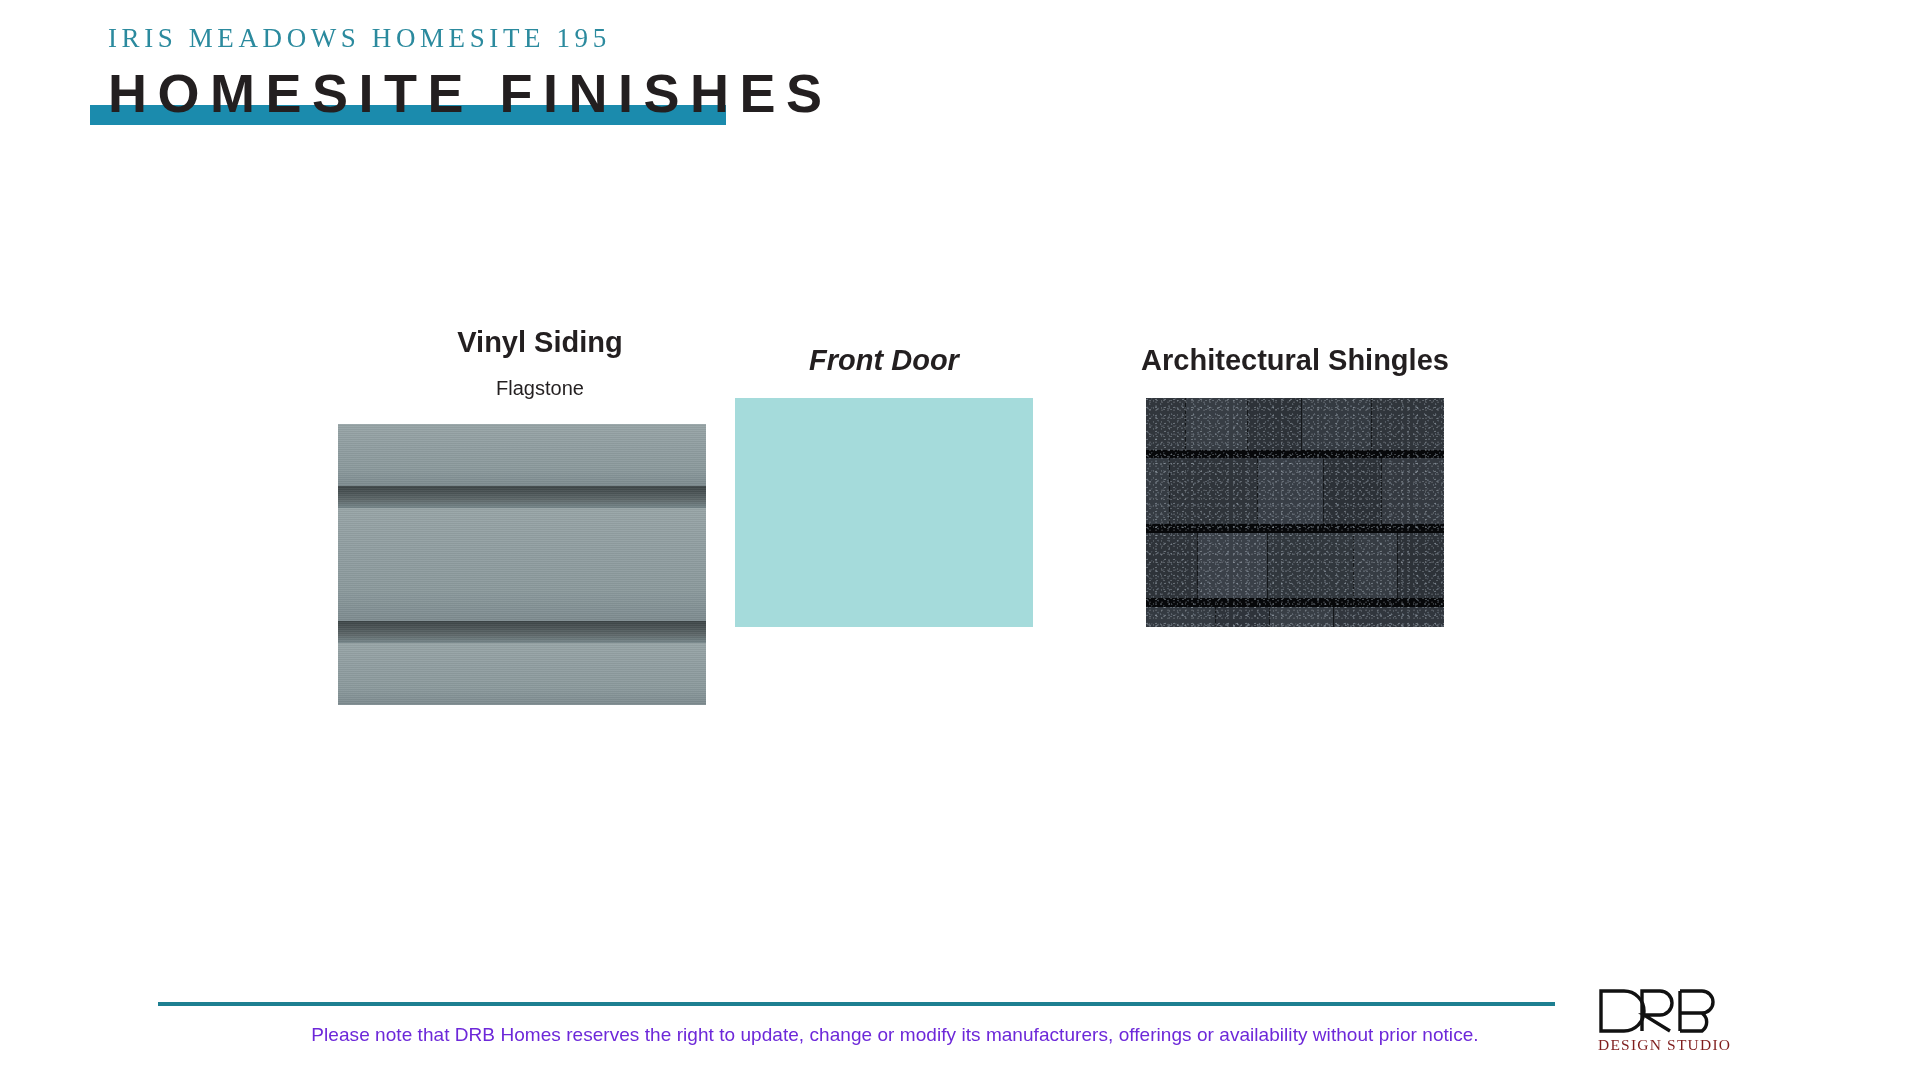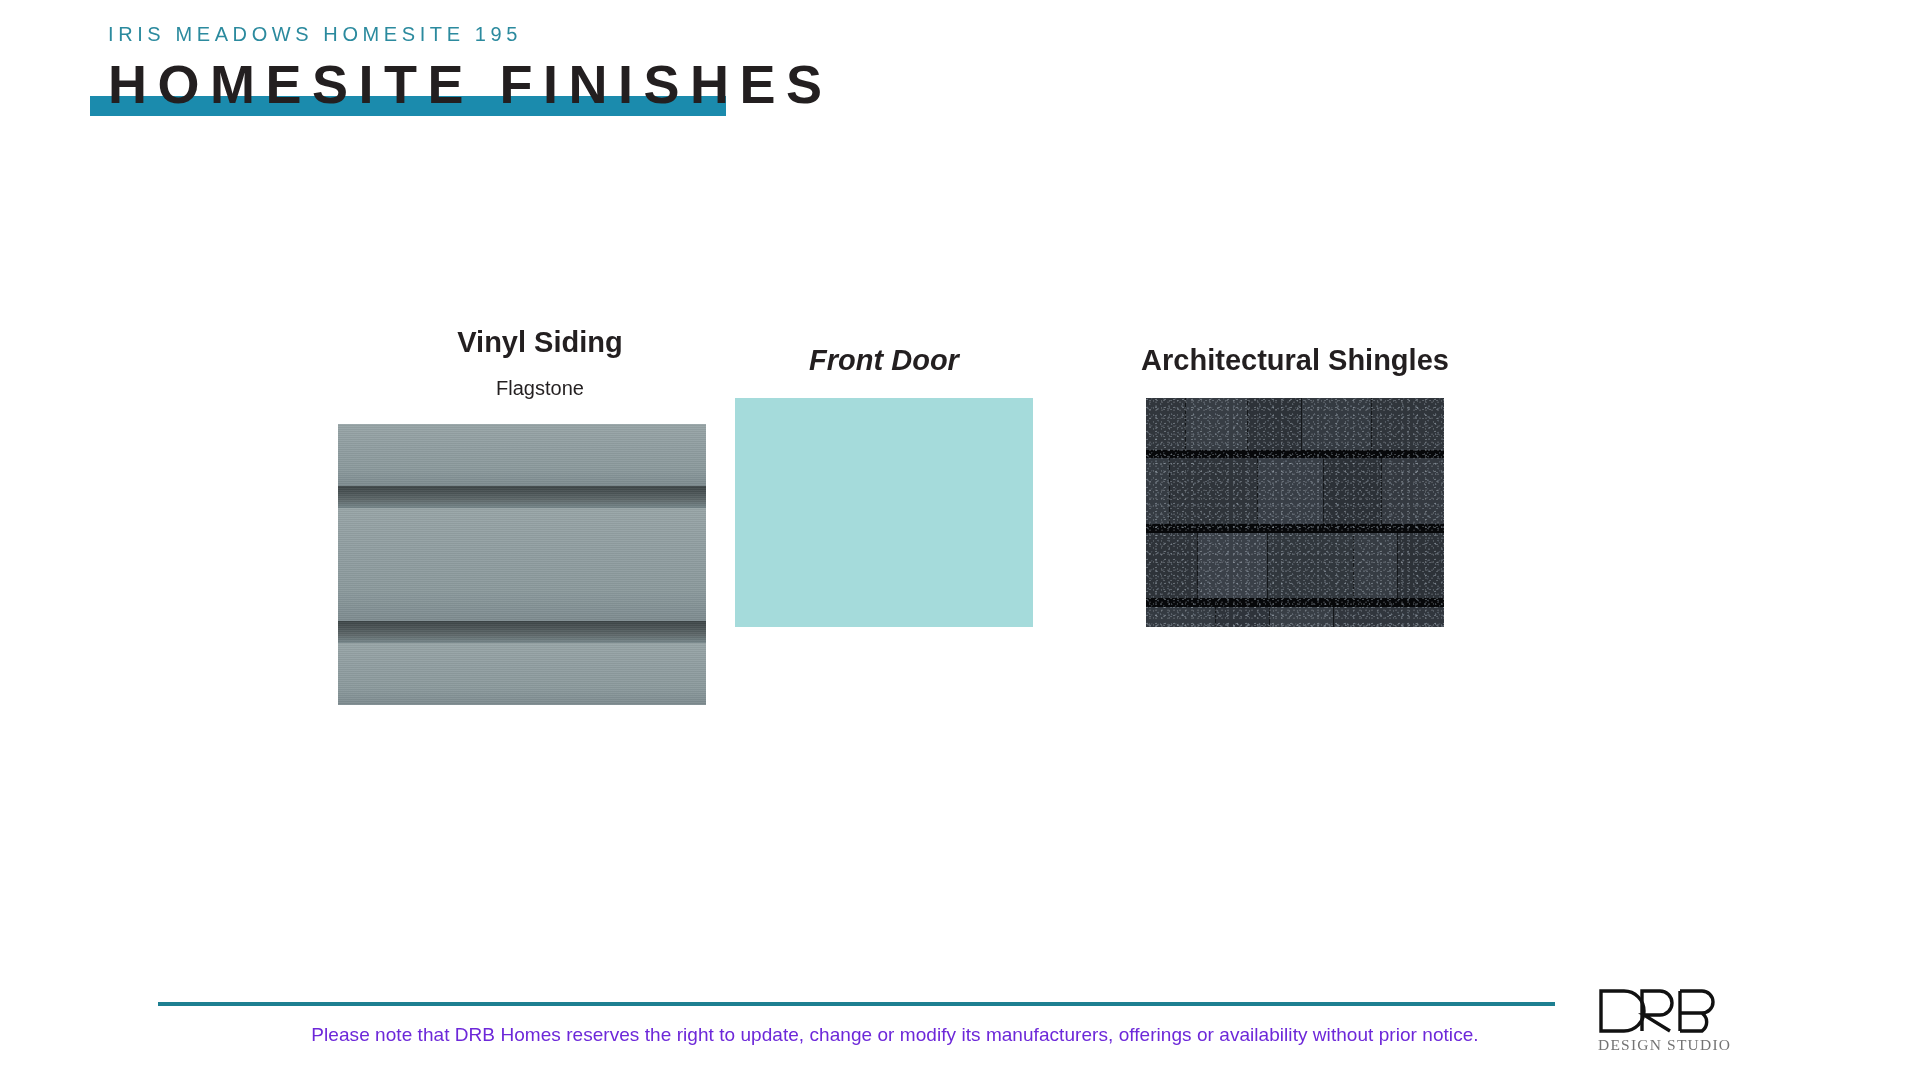--- a/index.html
+++ b/index.html
@@ -21,22 +21,22 @@
 
   
   .header {
     position: absolute;
     left: 108px;
     top: 22px;
     width: 900px;
   }
 
   .eyebrow {
-    font-family: Liberation Sans, sans-serif;
-    font-size: 20px;
+    font-family: Liberation Serif, serif;
+    font-size: 27px;
     font-weight: 400;
     letter-spacing: 4.6px;
     color: #2b8a9e;
     white-space: nowrap;
     line-height: 1.25;
   }
 
   .title-wrap {
     position: relative;
     margin-top: 8px;
@@ -225,21 +225,21 @@
     top: 988px;
     width: 136px;
     height: 72px;
   }
   .logo-mark { display: block; }
   .logo-sub {
     font-family: "Liberation Serif", serif;
     font-size: 15.5px;
     font-weight: 400;
     letter-spacing: 1.2px;
-    color: #737373;
+    color: #7f1d1d;
     margin-top: 2px;
     text-align: left;
     white-space: nowrap;
   }
 </style>
 </head>
 <body>
 
 <div class="slide">
 

